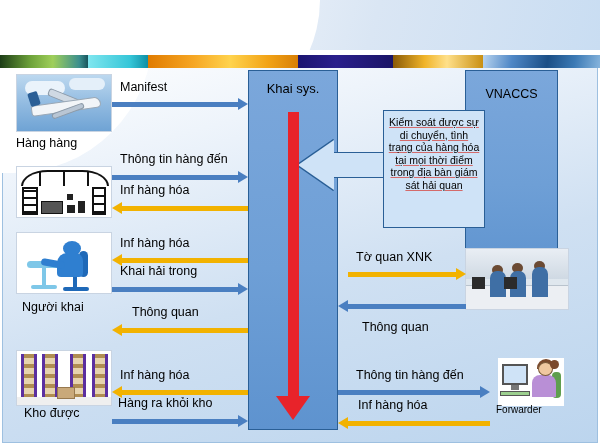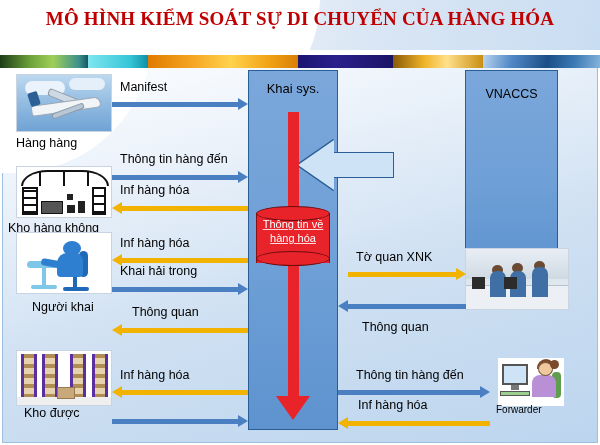--- a/index.html
+++ b/index.html
@@ -229,21 +229,20 @@
 </style>
 </head>
 <body>
 
 <div id="stage">
 
   <div class="title-band">
     <div class="grid-left"></div>
     <div class="swoop"></div>
   </div>
-  <div class="page-title">MÔ HÌNH KIỂM SOÁT SỰ DI CHUYỂN CỦA HÀNG HÓA</div>
 
   <div class="photostrip">
     <div class="ps-seg ps1"></div>
     <div class="ps-seg ps2"></div>
     <div class="ps-seg ps3"></div>
     <div class="ps-seg ps4"></div>
     <div class="ps-seg ps5"></div>
     <div class="ps-seg ps6"></div>
   </div>
 
@@ -266,67 +265,61 @@
     <div class="truss" style="left:22px;"></div>
     <div class="truss" style="left:46px;"></div>
     <div class="truss" style="left:70px;"></div>
     <div class="shelfL"></div>
       <div class="shelfR"></div>
     <div class="fork"></div>
     <div class="crate" style="left:50px; top:38px; width:8px; height:8px;"></div>
     <div class="crate" style="left:61px; top:34px; width:7px; height:12px;"></div>
     <div class="crate" style="left:50px; top:27px; width:6px; height:6px;"></div>
   </div>
-  <div class="tile-cap" style="left:8px; top:221px;">Kho hàng không</div>
 
   <div class="tile" id="tile-person">
     <div class="deskTop"></div>
       <div class="deskLeg"></div>
       <div class="deskFoot"></div>
     <div class="chair"></div>
       <div class="chairbase"></div>
       <div class="chairfeet"></div>
     <div class="head"></div>
       <div class="torso"></div>
       <div class="arm"></div>
   </div>
-  <div class="tile-cap" style="left:32px; top:300px;">Người khai</div>
+  <div class="tile-cap" style="left:22px; top:300px;">Người khai</div>
 
   <div class="tile" id="tile-racks">
     <div class="rack" style="left:4px;"></div>
     <div class="rack" style="left:25px;"></div>
     <div class="rack" style="left:53px;"></div>
     <div class="rack" style="left:75px;"></div>
     <div class="floor"></div>
     <div class="boxs"></div>
   </div>
   <div class="tile-cap" style="left:24px; top:406px;">Kho được</div>
 
   <div class="box" id="cargo-box">
     <div class="box-label">Khai sys.</div>
   </div>
   <div class="red-stem"></div>
   <div class="red-head"></div>
 
-  <div class="cylinder">
-    <div class="cyl-body"></div>
-    <div class="cyl-bottom"></div>
-    <div class="cyl-top"></div>
-    <div class="cyl-text">Thông tin về hàng hóa</div>
-  </div>
 
   <div class="box" id="vnaccs-box">
     <div class="box-label">VNACCS</div>
   </div>
 
   <div class="big-arrow">
     <div class="ba-shaft"></div>
       <div class="ba-head"></div>
   </div>
 
+  <div class="callout">Kiểm soát được sự di chuyển, tình trạng của hàng hóa tại mọi thời điểm trong địa bàn giám sát hải quan</div>
 
   <div class="tile" id="tile-office">
     <div class="wall"></div>
       <div class="counter"></div>
     <div class="ofch" style="left:26px; bottom:34px;"></div>
       <div class="ofc" style="left:24px;"></div>
     <div class="ofch" style="left:46px; bottom:36px;"></div>
       <div class="ofc" style="left:44px;"></div>
     <div class="ofch" style="left:68px; bottom:38px;"></div>
       <div class="ofc" style="left:66px; height:30px;"></div>
@@ -381,20 +374,21 @@
     <div class="head" style="left:0;"></div>
       <div class="shaft" style="left:10px; right:0;"></div>
   </div>
 
   <div class="arrow-label" style="left:120px; top:368px;">Inf hàng hóa</div>
   <div class="arrow orange left" style="left:112px; top:386px; width:136px;">
     <div class="head" style="left:0;"></div>
       <div class="shaft" style="left:10px; right:0;"></div>
   </div>
 
+  <div class="arrow-label" style="left:118px; top:396px;">Hàng ra khỏi kho</div>
   <div class="arrow blue right" style="left:112px; top:415px; width:136px;">
     <div class="shaft" style="left:0; right:10px;"></div>
       <div class="head" style="right:0;"></div>
   </div>
 
   <div class="arrow-label" style="left:356px; top:250px;">Tờ quan XNK</div>
   <div class="arrow orange right" style="left:348px; top:268px; width:118px;">
     <div class="shaft" style="left:0; right:10px;"></div>
       <div class="head" style="right:0;"></div>
   </div>

